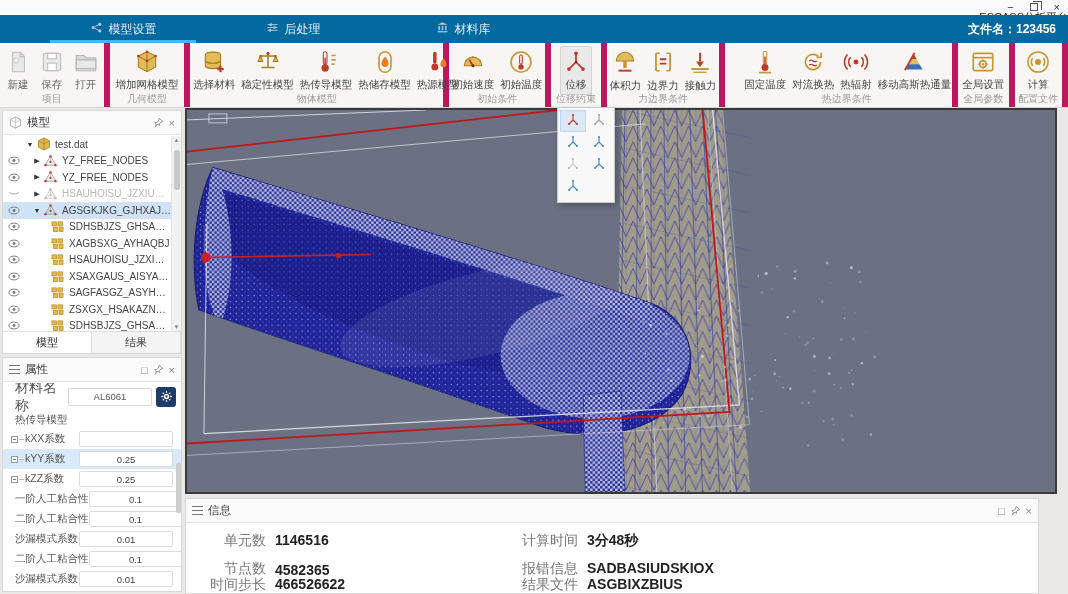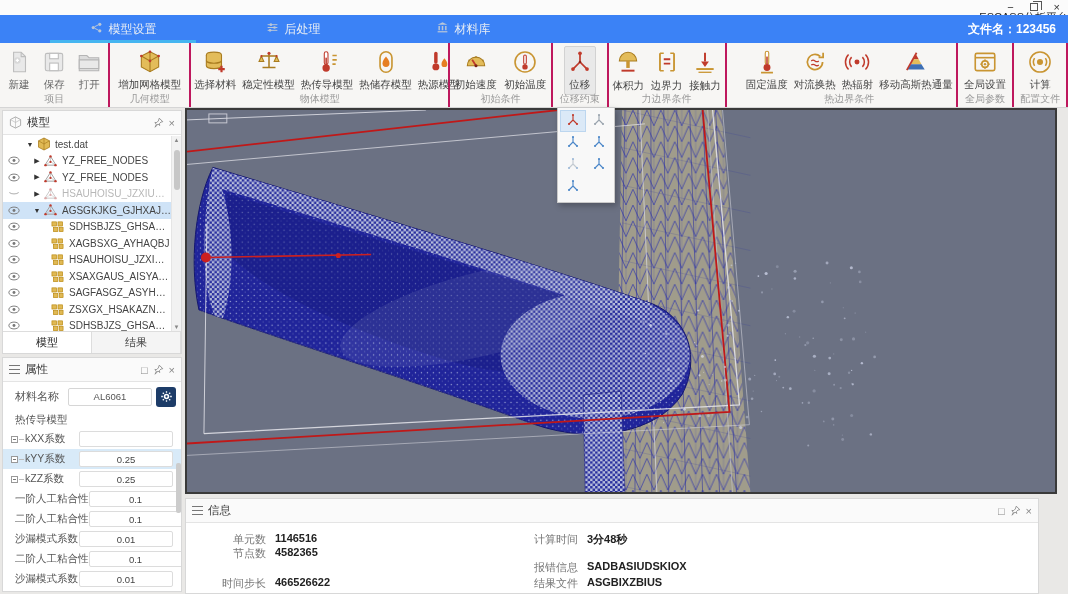--- a/index.html
+++ b/index.html
@@ -9,30 +9,30 @@
 
   
   .titlebar { position:absolute; left:0; top:0; width:1068px; height:15px; background:#fbfbfb; }
   .titlebar .title { position:absolute; left:0; right:0; top:10px; text-align:right; font-size:11px; color:#222; }
   .win-controls { position:absolute; right:8px; top:0; height:15px; display:flex; align-items:center; gap:16px; }
   .win-controls span { cursor:default; color:#333; font-size:11px; line-height:13px; }
   .restore-glyph { display:inline-block; width:8px; height:8px; border:1px solid #555; position:relative; background:#fbfbfb; }
   .restore-glyph::before { content:""; position:absolute; left:2px; top:-3px; width:8px; height:8px; border:1px solid #555; border-bottom:none; border-left:none; }
 
   
-  .tabbar { position:absolute; left:0; top:15px; width:1068px; height:28px; background:#3b82f6; display:flex; align-items:stretch; }
+  .tabbar { position:absolute; left:0; top:15px; width:1068px; height:28px; background:#0369a1; display:flex; align-items:stretch; }
   .tabbar .tabs { display:flex; margin-left:38px; }
   .tab { width:170px; display:flex; align-items:center; justify-content:center; gap:6px; color:#e8edf4; font-size:12px; position:relative; cursor:default; }
   .tab.active::after { content:""; position:absolute; left:12px; right:12px; bottom:0; height:3px; background:#45b5f0; }
   .tab svg { flex:0 0 auto; }
   .filename { position:absolute; right:12px; top:0; height:28px; display:flex; align-items:center; color:#fff; font-size:12px; font-weight:bold; }
 
   
   .ribbon { position:absolute; left:0; top:43px; width:1068px; height:65px; background:#f7f6f4; border-bottom:1px solid #d5d5d5; display:flex; }
-  .rgroup { position:relative; height:100%; border-right:2px solid #be185d; display:flex; align-items:flex-start; justify-content:space-evenly; padding-top:3px; }
+  .rgroup { position:relative; height:100%; border-right:6px solid #be185d; display:flex; align-items:flex-start; justify-content:space-evenly; padding-top:3px; }
   .rgroup-label { position:absolute; left:0; right:0; bottom:1px; text-align:center; font-size:10px; color:#9a9a9a; }
   .rbtn { display:flex; flex-direction:column; align-items:center; gap:1px; padding:2px 2px; border:1px solid transparent; border-radius:2px; cursor:default; }
   .rbtn.active { background:#e9e9e9; border-color:#d2d2d2; }
   .rbtn .rlabel { font-size:10.5px; color:#444; white-space:nowrap; }
   .rbtn.disabled .rlabel { color:#666; }
   .rbtn svg { width:26px; height:26px; }
 
   
   .panel { position:absolute; background:#fff; border:1px solid #d8d8d8; }
   .phead { height:24px; background:#fafafa; border-bottom:1px solid #e4e4e4; display:flex; align-items:center; padding:0 6px; gap:5px; }
@@ -53,42 +53,42 @@
   .vtscroll { position:absolute; right:0; top:25px; bottom:22px; width:10px; background:#f2f2f2; border-left:1px solid #e5e5e5; font-size:6px; color:#888; text-align:center; }
   .vtscroll .thumb { position:absolute; left:2px; width:6px; border-radius:3px; background:#c7c7c7; }
   .ptabs { position:absolute; left:0; right:0; bottom:0; height:22px; display:flex; border-top:1px solid #ddd; background:#f4f4f4; }
   .ptab { flex:1; display:flex; align-items:center; justify-content:center; font-size:11px; color:#444; border-right:1px solid #ddd; cursor:default; }
   .ptab.active { background:#fff; color:#222; }
 
   
   .props-panel { left:2px; top:357px; width:180px; height:235px; }
   .props-body { position:absolute; top:25px; left:0; right:0; bottom:0; overflow:hidden; }
   .mat-row { height:27px; display:flex; align-items:center; padding:0 5px 0 12px; gap:4px; }
-  .mat-row .mlabel { flex:1; font-size:11px; color:#555; }
+  .mat-row .mlabel { flex:1; font-size:14px; color:#555; }
   .mat-input { width:84px; height:18px; border:1px solid #d6d6d6; border-radius:2px; font-size:9.5px; text-align:center; color:#555; background:#fff; font-family:inherit; }
   .gear-btn { width:20px; height:20px; background:#1d3c68; border-radius:3px; border:none; display:flex; align-items:center; justify-content:center; cursor:default; }
   .sect-row { height:19px; display:flex; align-items:center; padding-left:12px; font-size:10.5px; color:#555; }
   .prow { height:20px; display:flex; align-items:center; padding:0 8px 0 6px; }
   .prow.hl { background:#d8eaf8; }
   .prow .node { width:14px; flex:0 0 auto; display:flex; align-items:center; }
   .nodeglyph { width:7px; height:7px; border:1px solid #999; background:#fff; position:relative; margin-left:2px; }
   .nodeglyph::before { content:""; position:absolute; left:1px; right:1px; top:2.5px; height:1px; background:#777; }
   .nodeglyph::after { content:""; position:absolute; left:7px; top:2.5px; width:5px; height:1px; background:#bbb; }
   .prow .plabel { flex:1; font-size:10.5px; color:#555; white-space:nowrap; }
   .pinput { width:94px; height:16px; border:1px solid #dcdcdc; border-radius:2px; background:#fff; font-size:9.5px; text-align:center; color:#444; font-family:inherit; }
   .pscroll { position:absolute; right:0; top:80px; width:5px; height:50px; background:#ccc; border-radius:2px; }
 
   
   .viewport { position:absolute; left:185px; top:108px; width:872px; height:386px; border:2px solid #3a3a3a; background:#6b7183; }
   .viewport svg { display:block; width:868px; height:382px; }
 
   
   .info-panel { left:185px; top:498px; width:854px; height:96px; }
   .info-body { position:absolute; top:25px; left:0; right:0; bottom:0; }
-  .ifield { position:absolute; display:flex; font-size:11px; }
+  .ifield { position:absolute; display:flex; font-size:14px; }
   .ifield .ilabel { width:62px; text-align:right; color:#777; flex:0 0 auto; }
   .ifield .ivalue { margin-left:9px; color:#222; font-weight:bold; }
 
   
   .dropdown { position:absolute; left:557px; top:107px; width:58px; height:96px; background:#f8f8f8; border:1px solid #c9c9c9; box-shadow:2px 3px 6px rgba(0,0,0,.25); display:grid; grid-template-columns:1fr 1fr; align-content:start; padding:2px; z-index:40; }
   .ddItem { height:22px; display:flex; align-items:center; justify-content:center; cursor:default; }
   .ddItem.selected { background:#dbe9f7; border:1px solid #bcd6ef; }
 </style>
 </head>
 <body>
@@ -865,21 +865,21 @@
             <path d="M8 1.5l4.5 4.5-2.3.4-2 2 .3 2.5-2-2L2.7 13l1.6-3.9-2-2L4.8 7l2-2z" fill="none" stroke="#888" stroke-width="1.1"></path>
           </svg>
         </span>
       <span class="hicon">×</span>
     </div>
     <div class="info-body" id="infoBody">
         <div class="ifield" style="left: 18px; top: 8px;">
           <span class="ilabel">单元数</span>
           <span class="ivalue">1146516</span>
         </div>
-        <div class="ifield" style="left: 18px; top: 22px;">
+        <div class="ifield" style="left: 18px; top: 36px; align-items: flex-end;">
           <span class="ilabel">节点数</span>
           <span class="ivalue">4582365</span>
         </div>
         <div class="ifield" style="left: 18px; top: 52px;">
           <span class="ilabel">时间步长</span>
           <span class="ivalue">466526622</span>
         </div>
         <div class="ifield" style="left: 330px; top: 8px;">
           <span class="ilabel">计算时间</span>
           <span class="ivalue">3分48秒</span>

